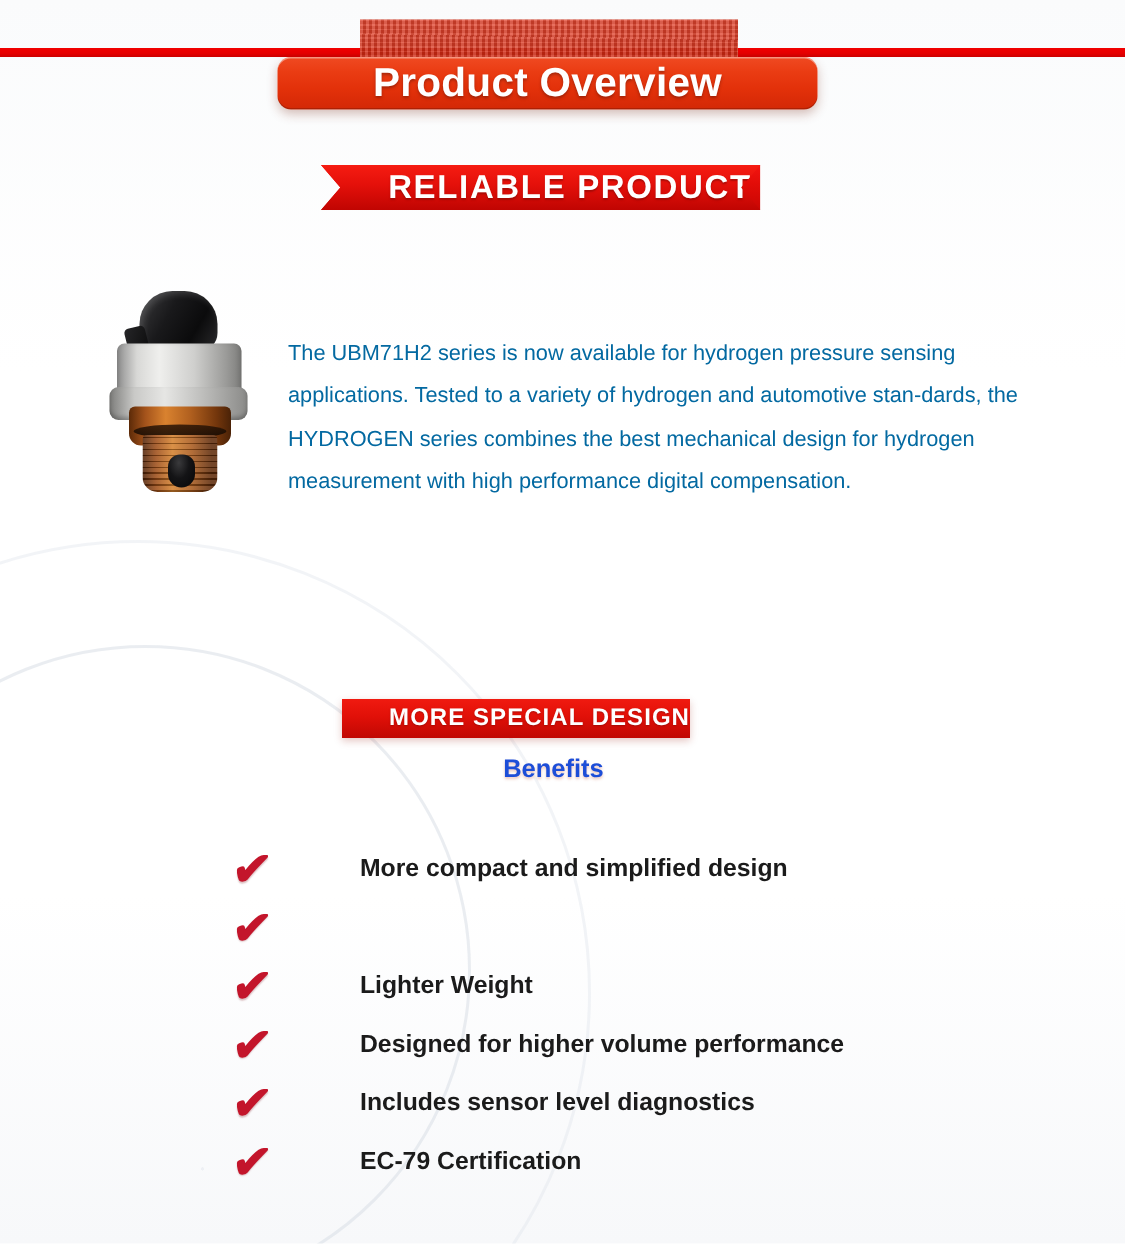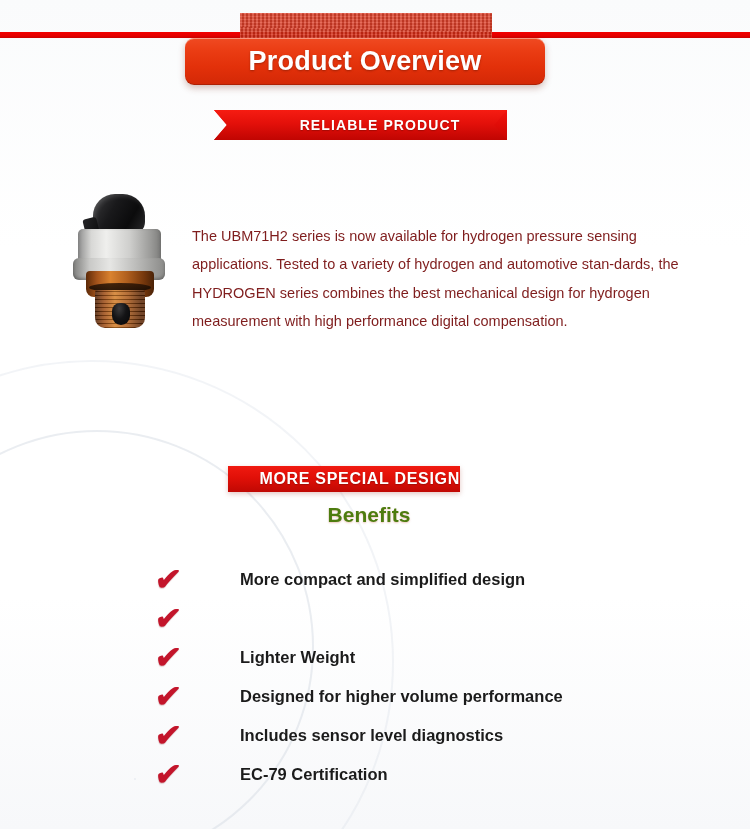--- a/index.html
+++ b/index.html
@@ -69,21 +69,21 @@
       linear-gradient(180deg, #e23a22 0%, #d62a12 100%);
     opacity: 0.95;
   }
 
   
   .title-btn {
     position: absolute;
     left: 185px;
     top: 38px;
     width: 360px;
-    height: 47px;
+    height: 35px;
     border-radius: 9px;
     background: linear-gradient(180deg, #f04a22 0%, #ea3c13 28%, #e3310a 60%, #d32806 100%);
     box-shadow:
       inset 0 1px 0 rgba(255,255,255,0.42),
       inset 0 -1px 0 rgba(0,0,0,0.18),
       0 3px 7px rgba(120,40,20,0.30);
     display: flex;
     align-items: center;
     justify-content: center;
   }
@@ -131,21 +131,21 @@
       100% 100%, 0% 100%,
       4.4% 50%
     );
     display: flex;
     align-items: center;
     justify-content: center;
     box-shadow: 0 2px 4px rgba(150,30,20,0.22);
   }
   .ribbon-text {
     color: #ffffff;
-    font-size: 14px;
+    font-size: 22px;
     font-weight: bold;
     letter-spacing: 1.1px;
     text-shadow: 0 1px 1px rgba(120,10,5,0.5);
     white-space: nowrap;
     margin-left: 39px;
   }
 
   
   .product-photo {
     position: absolute;
@@ -235,21 +235,21 @@
   }
 
   
   .description {
     position: absolute;
     left: 192px;
     top: 207px;
     width: 508px;
     font-size: 14.5px;
     line-height: 28.5px;
-    color: #7f1d1d;
+    color: #0369a1;
     font-weight: 500;
   }
 
   
   .design-bar {
     position: absolute;
     left: 228px;
     top: 466px;
     width: 232px;
     height: 26px;
@@ -268,23 +268,23 @@
     white-space: nowrap;
   }
 
   
   .benefits-heading {
     position: absolute;
     left: 228px;
     top: 503px;
     width: 282px;
     text-align: center;
-    font-size: 21px;
-    font-weight: bold;
-    color: #4d7c0f;
+    font-size: 17px;
+    font-weight: bold;
+    color: #1d4ed8;
     text-shadow: 0 1px 2px rgba(200,90,60,0.35);
   }
 
   
   .benefit-list {
     position: absolute;
     left: 155px;
     top: 560px;
     width: 560px;
   }

